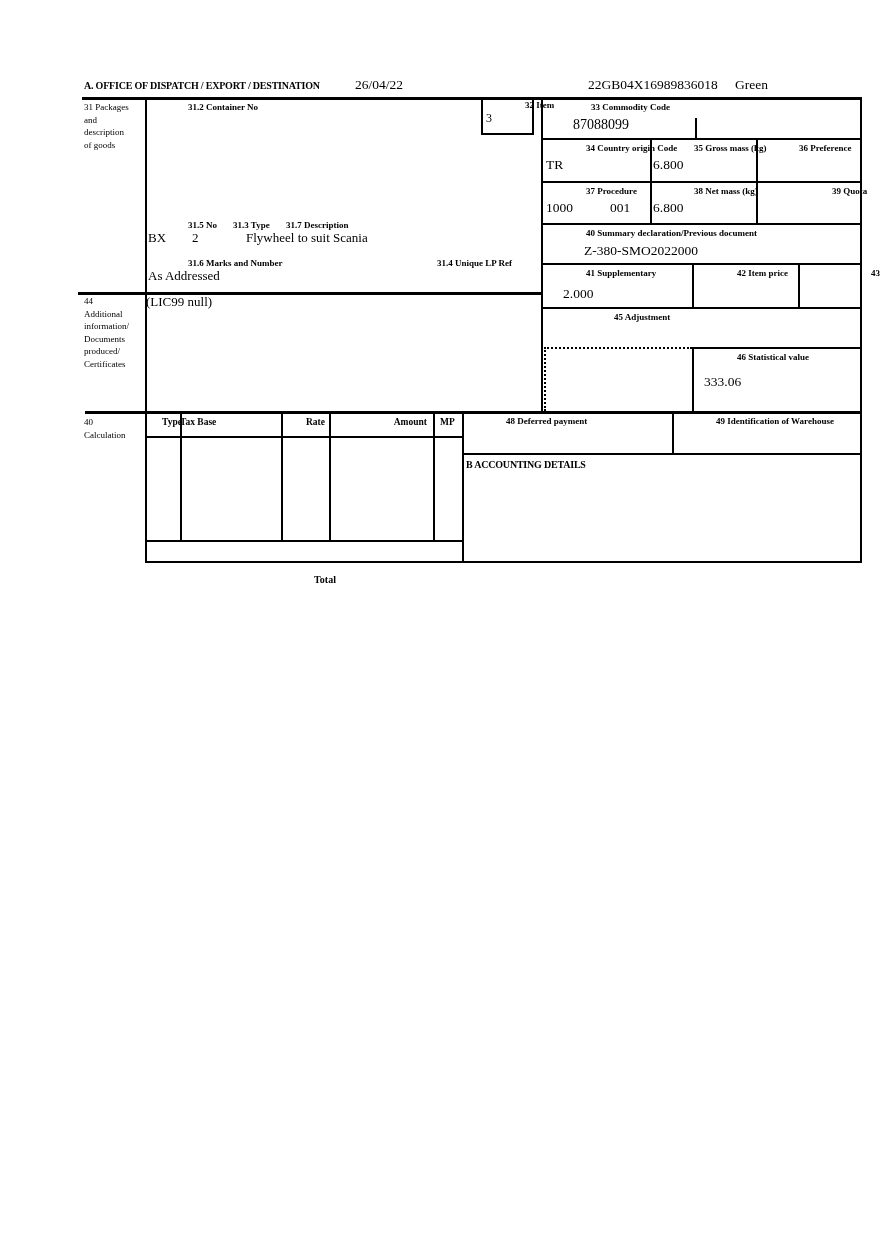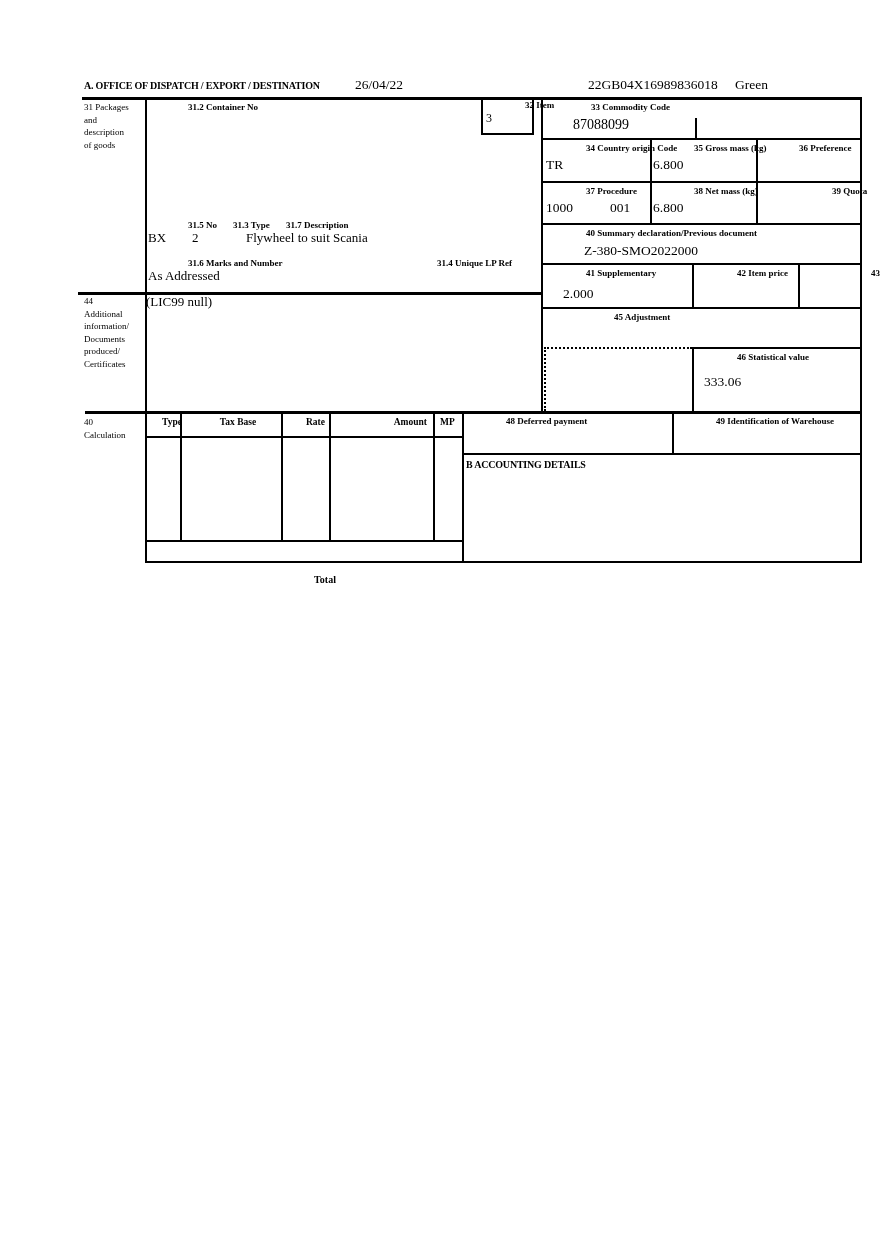--- a/index.html
+++ b/index.html
@@ -122,21 +122,21 @@
   <div class="abs lab" style="left:800px;top:268px;margin-left:31px;">43 V.M. Code</div>
 
   <div class="abs val" style="left:146px;top:295px;">(LIC99 null)</div>
 
   <div class="abs lab" style="left:546px;top:312px;margin-left:28px;">45 Adjustment</div>
 
   <div class="abs lab" style="left:697px;top:352px;">46 Statistical value</div>
   <div class="abs val-lg" style="left:704px;top:374px;">333.06</div>
 
   <div class="abs colhdr" style="left:162px;top:417px;width:17px;text-align:center;">Type</div>
-  <div class="abs colhdr" style="left:180px;top:417px;width:116px;text-align:center;">Tax Base</div>
+  <div class="abs colhdr" style="left:180px;top:417px;width:116px;">Tax Base</div>
   <div class="abs colhdr" style="left:281px;top:417px;width:44px;text-align:right;">Rate</div>
   <div class="abs colhdr" style="left:329px;top:417px;width:98px;text-align:right;">Amount</div>
   <div class="abs colhdr" style="left:433px;top:417px;width:29px;text-align:center;">MP</div>
 
   <div class="abs lab" style="left:466px;top:416px;">48 Deferred payment</div>
   <div class="abs lab" style="left:676px;top:416px;">49 Identification of Warehouse</div>
   <div class="abs hd" style="left:466px;top:459px;">B ACCOUNTING DETAILS</div>
 
   <div class="abs colhdr" style="left:145px;top:546px;width:360px;text-align:center;font-size:10px;margin-top:28px;">Total</div>
 

